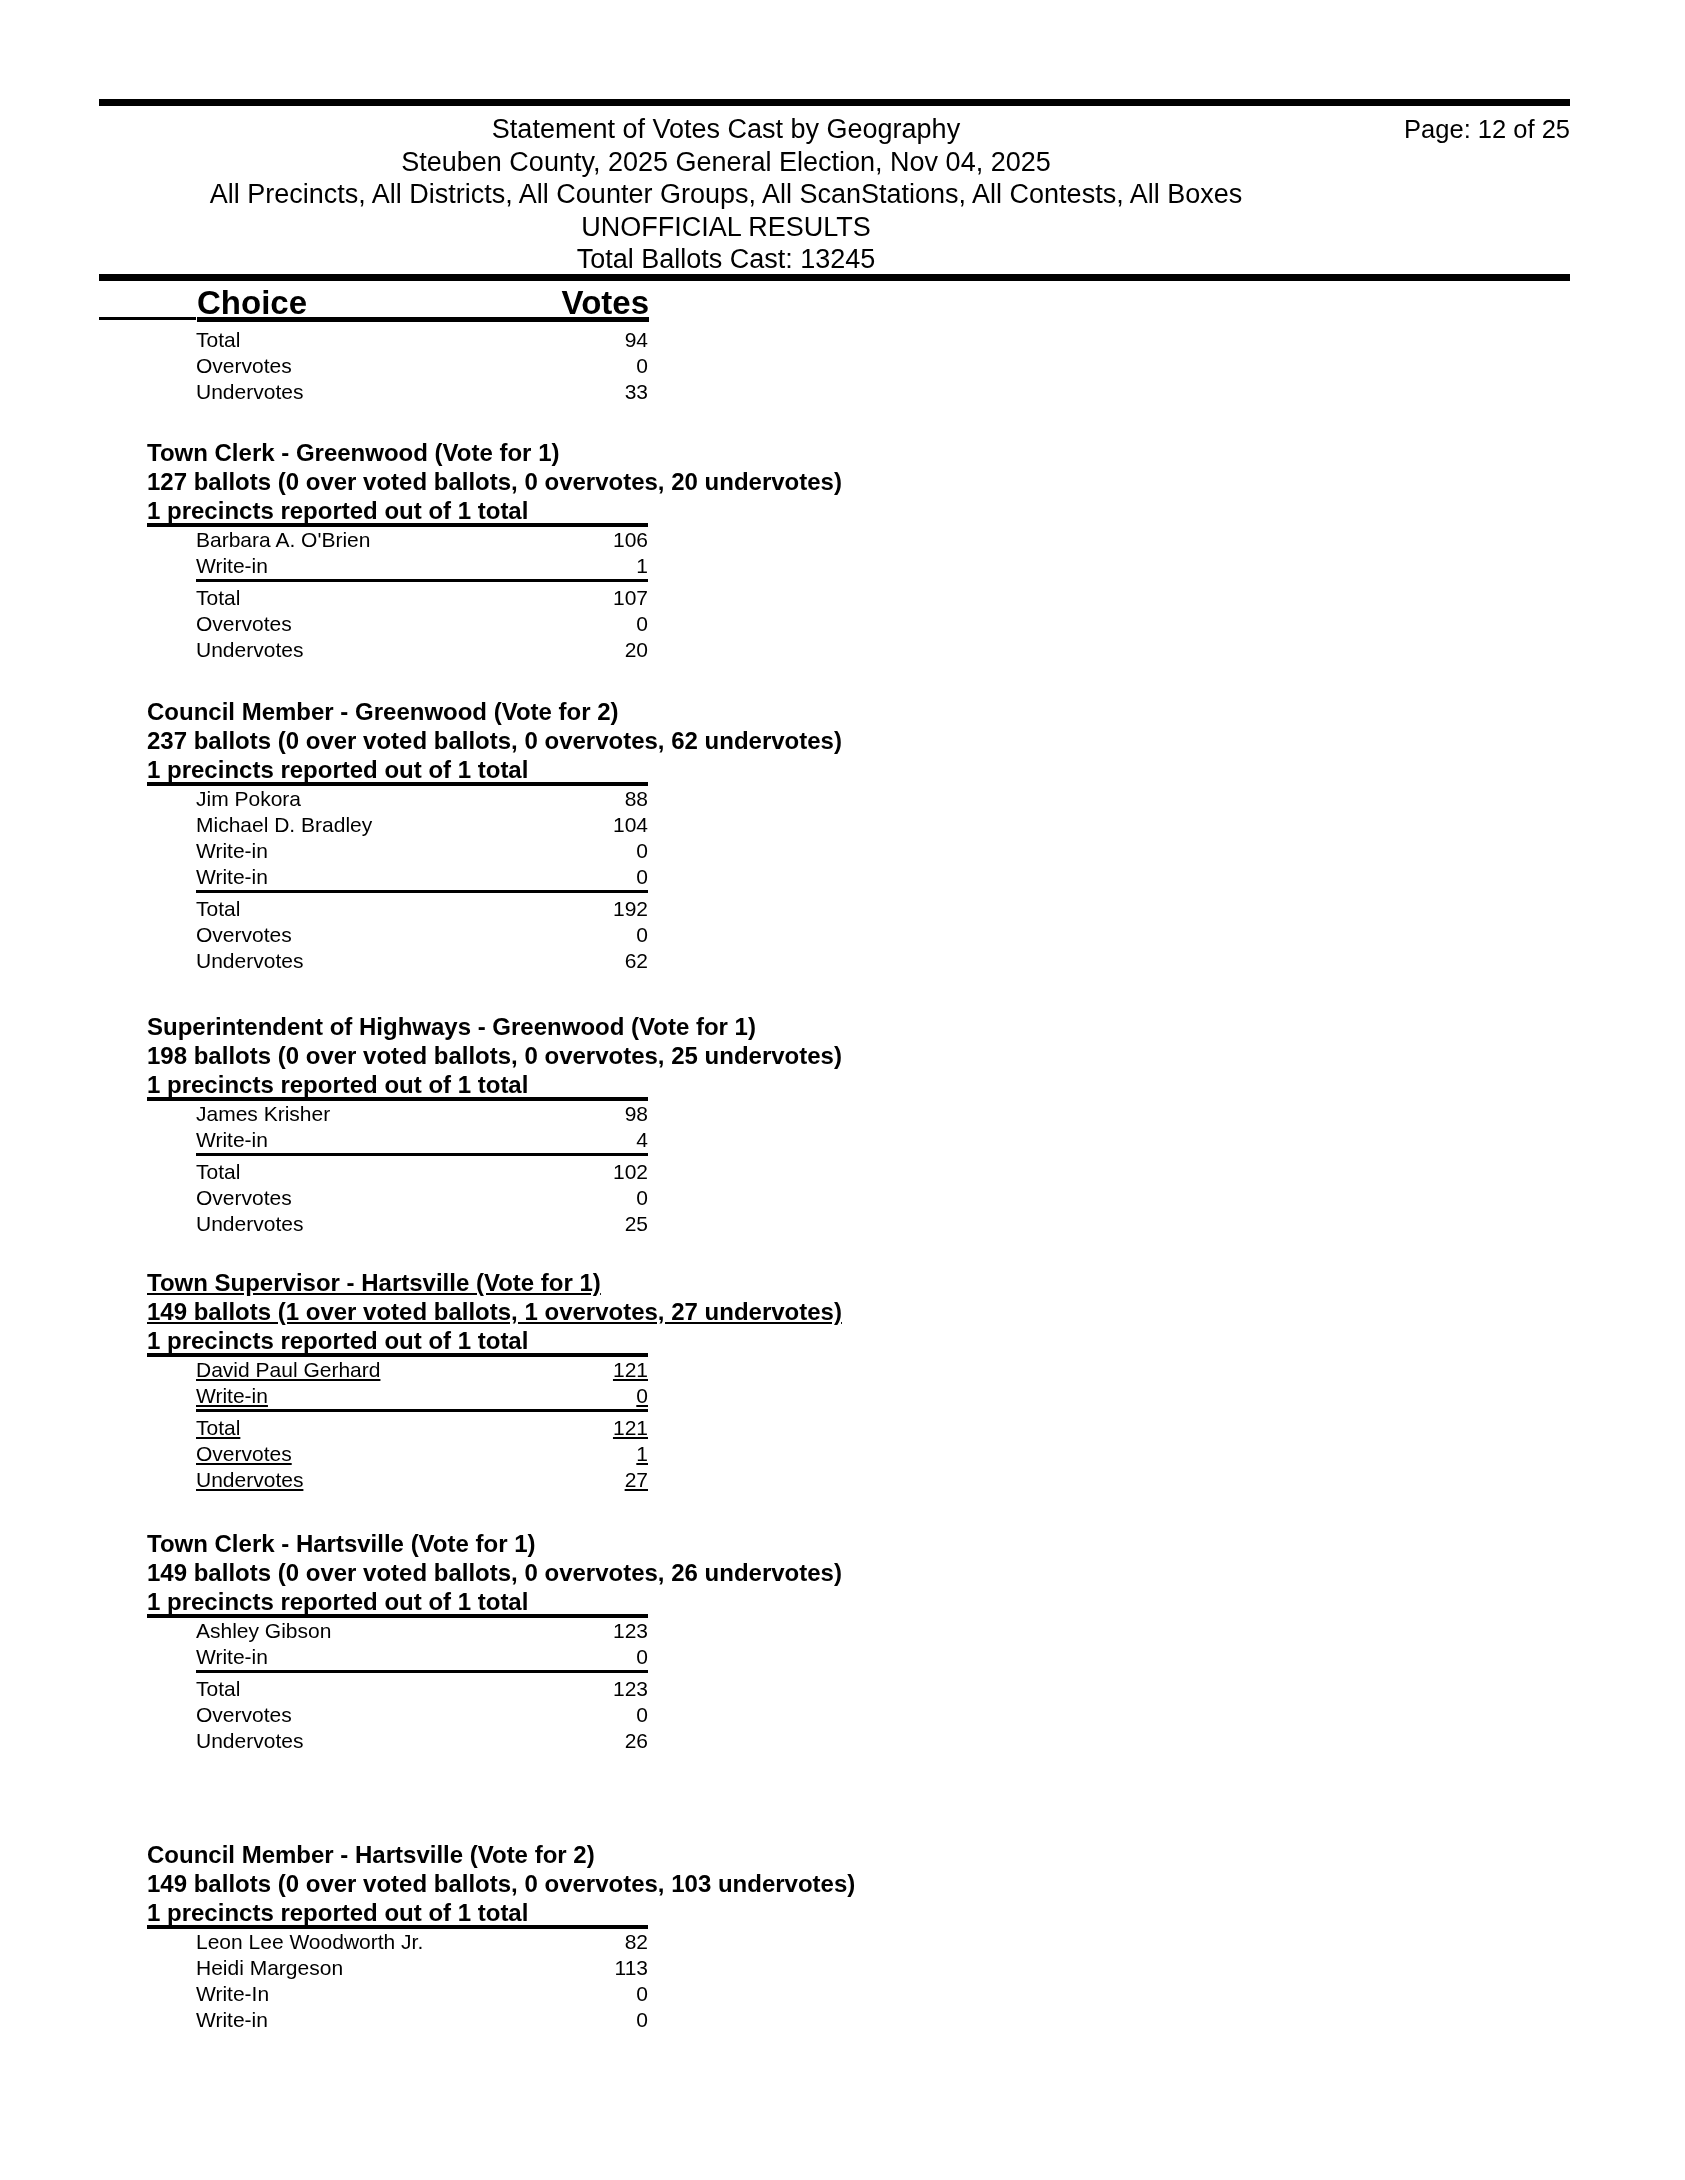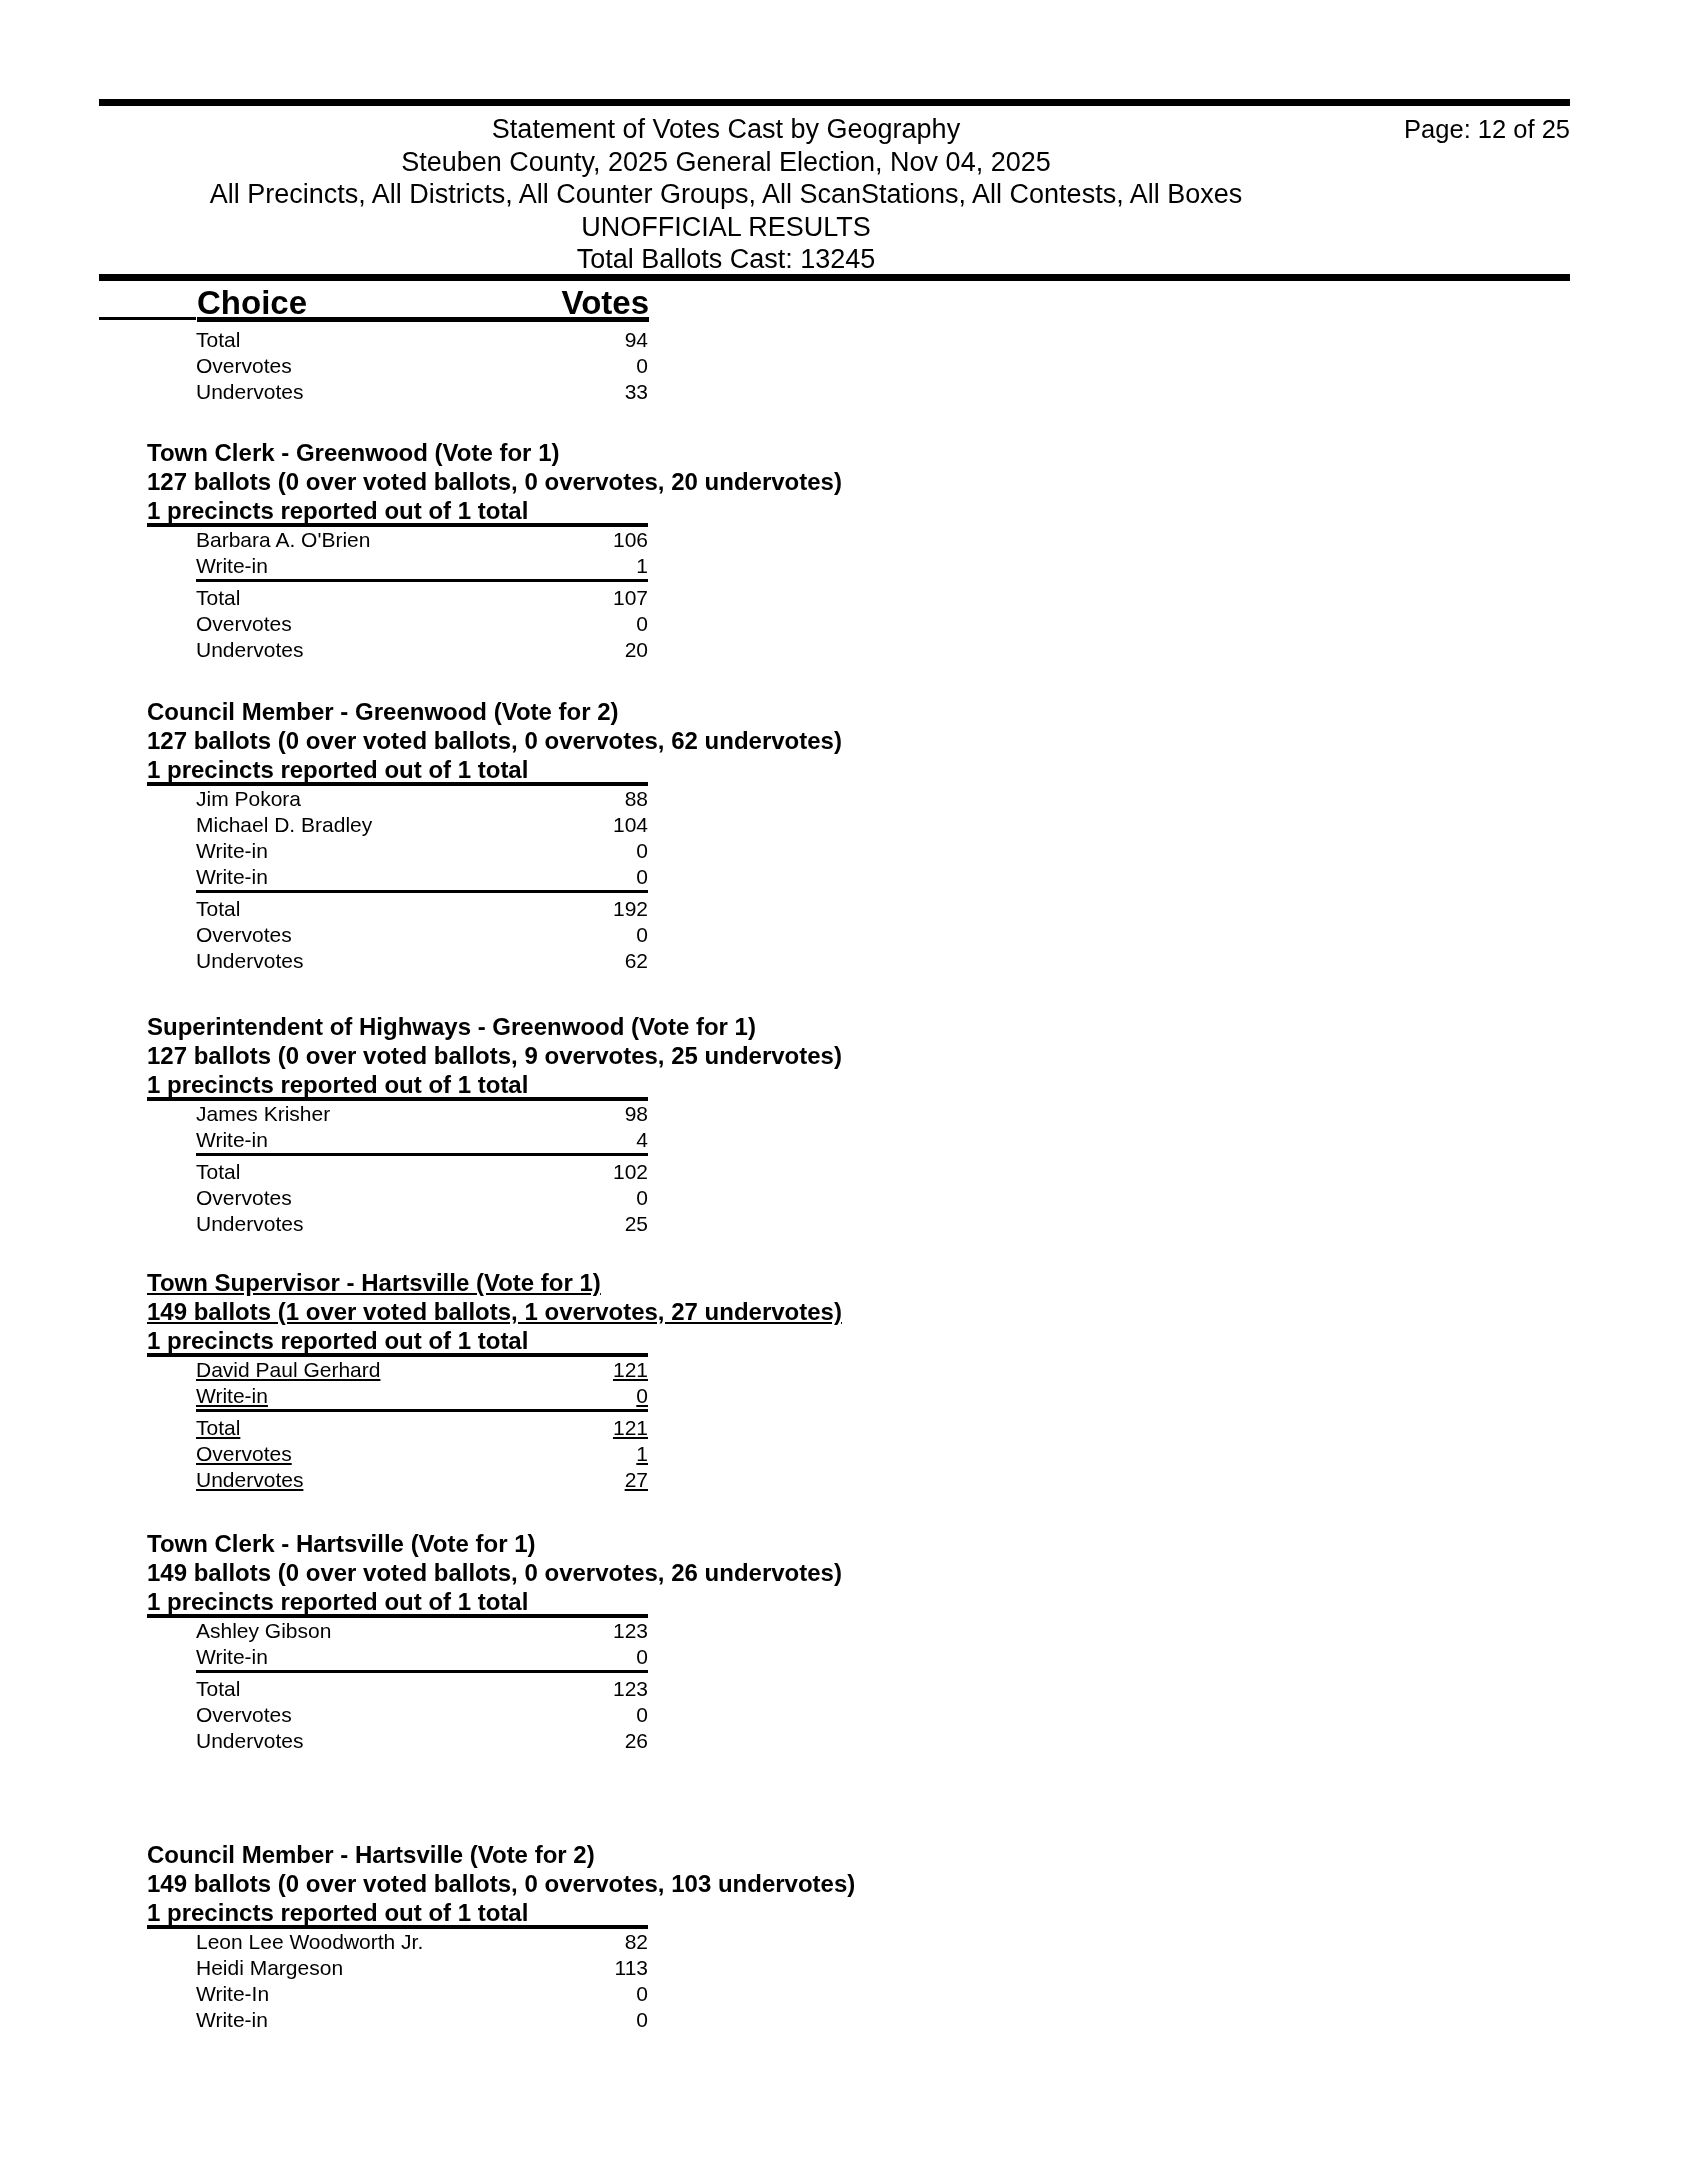--- a/index.html
+++ b/index.html
@@ -74,21 +74,21 @@
         </div>
         <div class="row">
           <span class="name">Overvotes</span>
           <span class="val">0</span>
         </div>
         <div class="row">
           <span class="name">Undervotes</span>
           <span class="val">20</span>
         </div>
       </div></div>
-    <div class="section" style="top: 697px;"><div class="c-title">Council Member - Greenwood (Vote for 2)</div><div class="c-stats">127 ballots (0 over voted ballots, 0 overvotes, 62 undervotes)</div><div class="c-prec">1 precincts reported out of 1 total</div><div class="prec-rule"></div><div class="rows">
+    <div class="section" style="top: 697px;"><div class="c-title">Council Member - Greenwood (Vote for 2)</div><div class="c-stats">237 ballots (0 over voted ballots, 0 overvotes, 62 undervotes)</div><div class="c-prec">1 precincts reported out of 1 total</div><div class="prec-rule"></div><div class="rows">
         <div class="row">
           <span class="name">Jim Pokora</span>
           <span class="val">88</span>
         </div>
         <div class="row">
           <span class="name">Michael D. Bradley</span>
           <span class="val">104</span>
         </div>
         <div class="row">
           <span class="name">Write-in</span>
@@ -105,21 +105,21 @@
         </div>
         <div class="row">
           <span class="name">Overvotes</span>
           <span class="val">0</span>
         </div>
         <div class="row">
           <span class="name">Undervotes</span>
           <span class="val">62</span>
         </div>
       </div></div>
-    <div class="section" style="top: 972px; margin-top: 40px;"><div class="c-title">Superintendent of Highways - Greenwood (Vote for 1)</div><div class="c-stats">127 ballots (0 over voted ballots, 9 overvotes, 25 undervotes)</div><div class="c-prec">1 precincts reported out of 1 total</div><div class="prec-rule"></div><div class="rows">
+    <div class="section" style="top: 972px; margin-top: 40px;"><div class="c-title">Superintendent of Highways - Greenwood (Vote for 1)</div><div class="c-stats">198 ballots (0 over voted ballots, 0 overvotes, 25 undervotes)</div><div class="c-prec">1 precincts reported out of 1 total</div><div class="prec-rule"></div><div class="rows">
         <div class="row">
           <span class="name">James Krisher</span>
           <span class="val">98</span>
         </div>
         <div class="row">
           <span class="name">Write-in</span>
           <span class="val">4</span>
         </div>
         <div class="cand-rule"></div>
         <div class="row">

